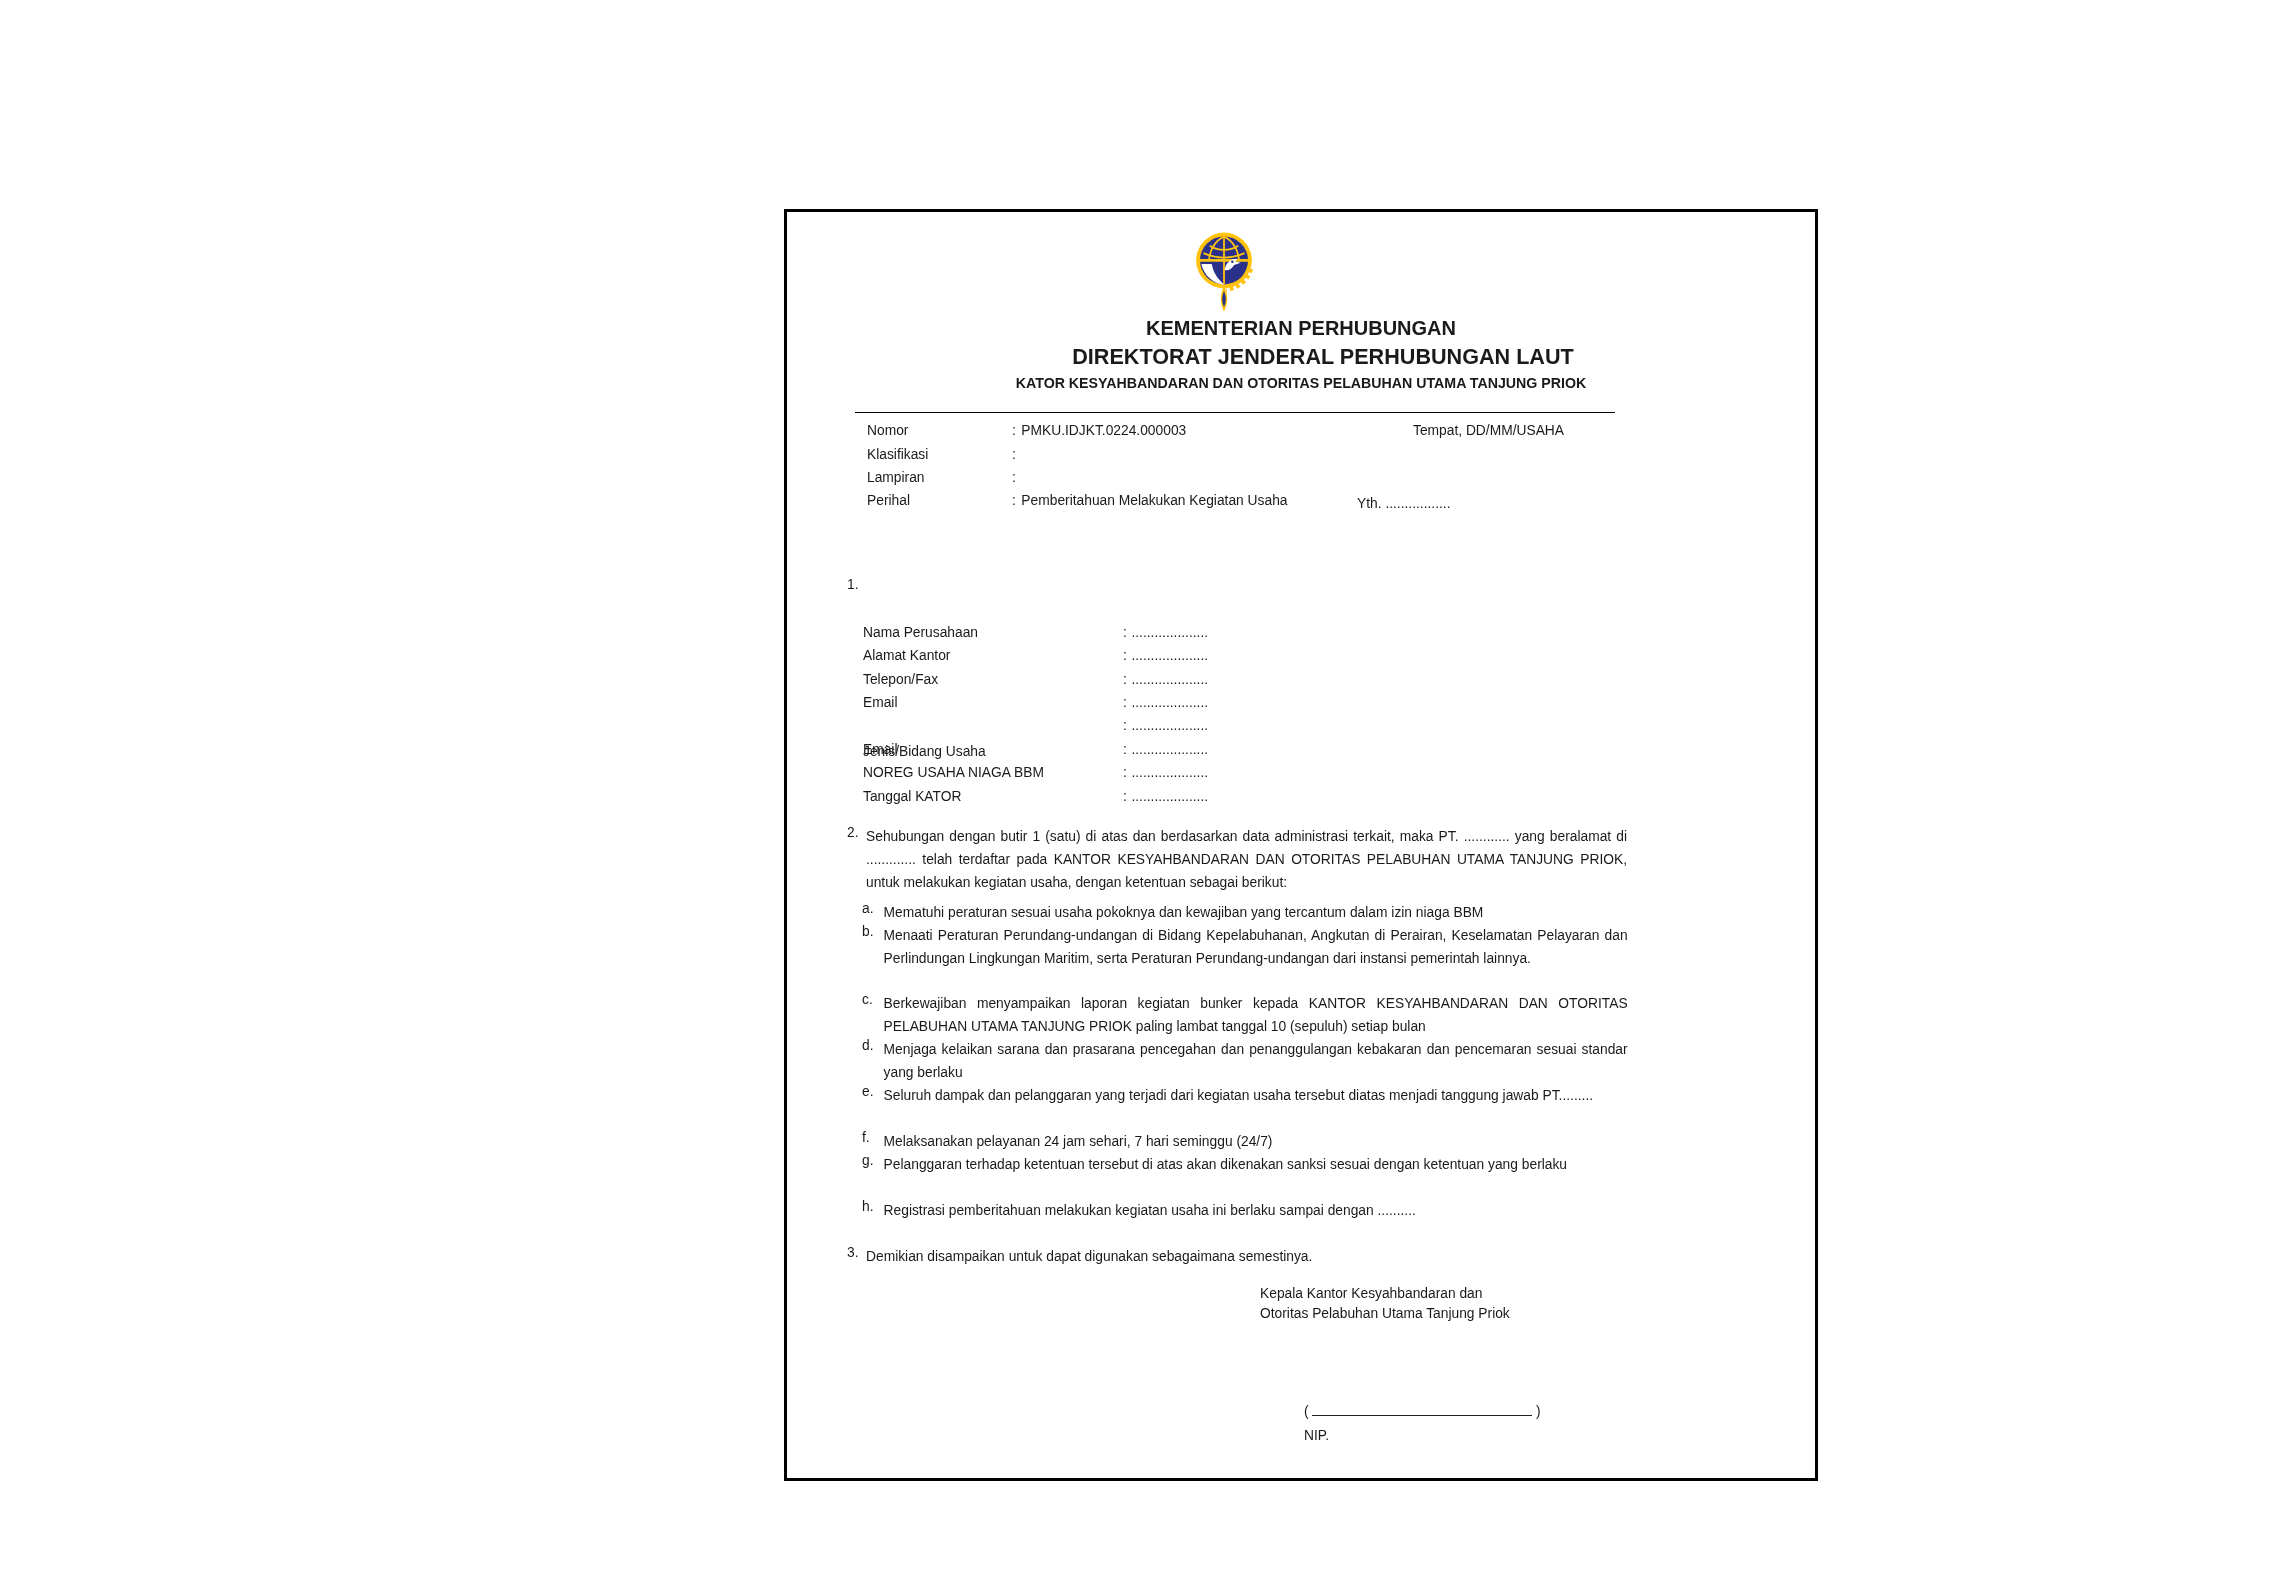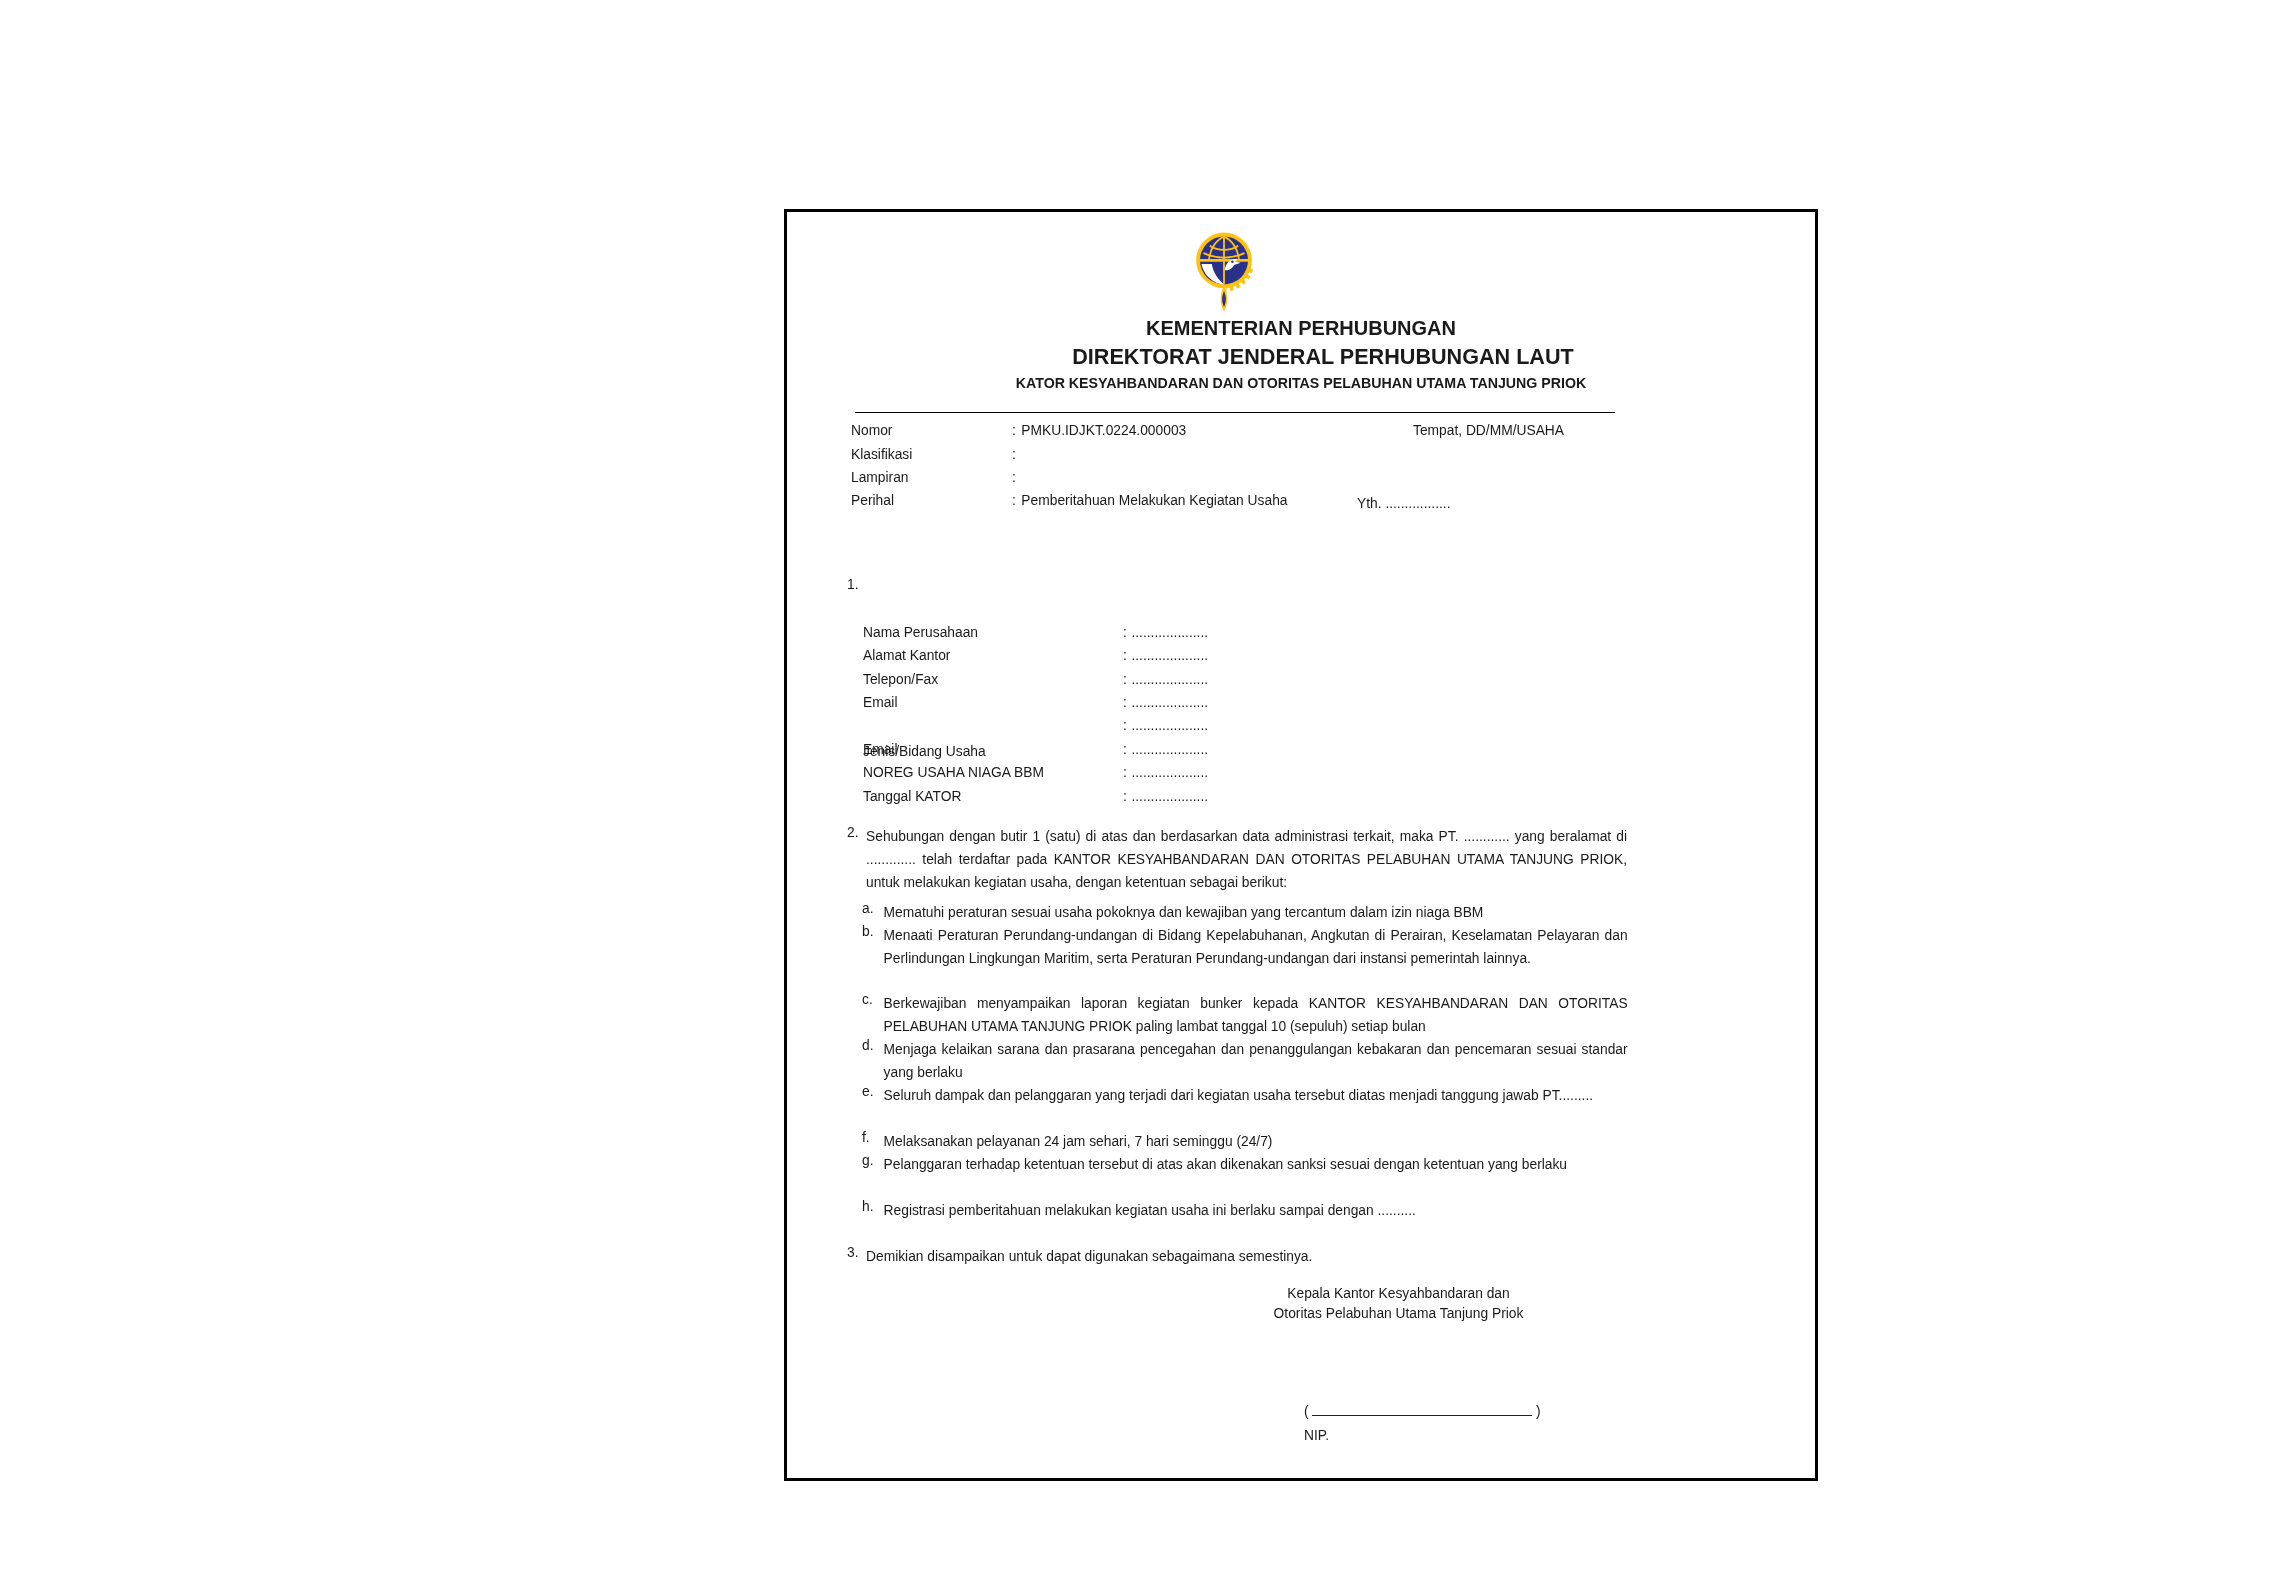--- a/index.html
+++ b/index.html
@@ -11,34 +11,34 @@
     position:absolute;left:784px;top:209px;width:1034px;height:1272px;
     border:3.2px solid #000;background:#fff;box-sizing:border-box;
   }
   .abs{position:absolute;}
   .title{left:0;width:100%;text-align:center;font-weight:bold;white-space:nowrap;}
   .t1{top:105px;font-size:20px;}
   .t2{top:132px;font-size:21.6px;margin-left:22px;}
   .t3{top:163px;font-size:14.2px;}
   .divider{left:68px;top:200px;width:760px;height:0;border-top:1.8px solid #000;}
   .fs{font-size:13.8px;}
-  .meta-label{left:64px;}
+  .meta-label{left:80px;}
   .meta-value{left:225px;}
   .meta-value .val{margin-left:5.5px;}
   .field-label{left:76px;}
   .field-value{left:336px;}
   .field-value .val{margin-left:4.6px;}
   .item-num{left:60px;}
   .para{line-height:23px;}
   .item-text{left:79px;}
   .justify{text-align:justify;}
   .li{left:75px;width:765px;}
   .li-letter{position:absolute;left:0;top:0;}
   .li-text{margin-left:21.6px;width:744px;text-align:justify;line-height:23px;}
-  .sig-title{left:453px;width:317px;text-align:center;line-height:20px;}
+  .sig-title{left:473px;width:317px;text-align:left;line-height:20px;}
   .sig-name{left:517px;top:1187px;font-size:13.8px;}
   .sig-line{display:inline-block;width:220px;height:15.6px;border-bottom:1.4px solid #222;margin:0 3.7px;}
   .nip{left:517px;top:1216px;}
 </style>
 </head>
 <body>
 
 <div class="document">
 
   <svg class="abs" style="left:402px;top:15px" width="70" height="87" viewBox="0 0 100 125" aria-hidden="true">

